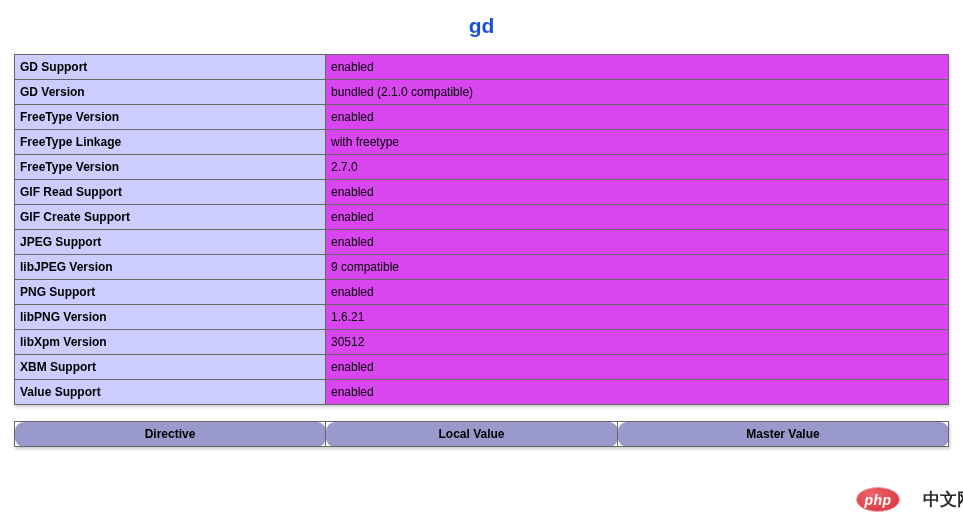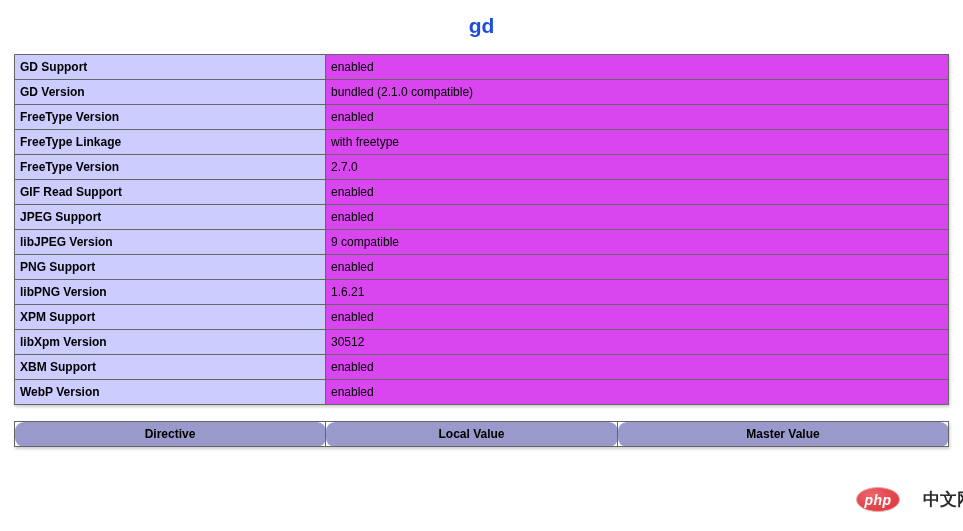--- a/index.html
+++ b/index.html
@@ -120,49 +120,49 @@
       </tr>
       <tr>
         <td class="e">FreeType Version</td>
         <td class="v">2.7.0</td>
       </tr>
       <tr>
         <td class="e">GIF Read Support</td>
         <td class="v">enabled</td>
       </tr>
       <tr>
+        <td class="e">GIF Create Support</td>
+        <td class="v">enabled</td>
+      </tr>
+      <tr>
         <td class="e">JPEG Support</td>
         <td class="v">enabled</td>
       </tr>
       <tr>
         <td class="e">libJPEG Version</td>
         <td class="v">9 compatible</td>
       </tr>
       <tr>
         <td class="e">PNG Support</td>
         <td class="v">enabled</td>
       </tr>
       <tr>
         <td class="e">libPNG Version</td>
         <td class="v">1.6.21</td>
       </tr>
       <tr>
-        <td class="e">XPM Support</td>
-        <td class="v">enabled</td>
-      </tr>
-      <tr>
         <td class="e">libXpm Version</td>
         <td class="v">30512</td>
       </tr>
       <tr>
         <td class="e">XBM Support</td>
         <td class="v">enabled</td>
       </tr>
       <tr>
-        <td class="e">WebP Version</td>
+        <td class="e">Value Support</td>
         <td class="v">enabled</td>
       </tr>
     </tbody>
   </table>
 
   <table class="info-table">
     <tbody>
       <tr>
         <th class="col-directive">Directive</th>
         <th class="col-local">Local Value</th>

